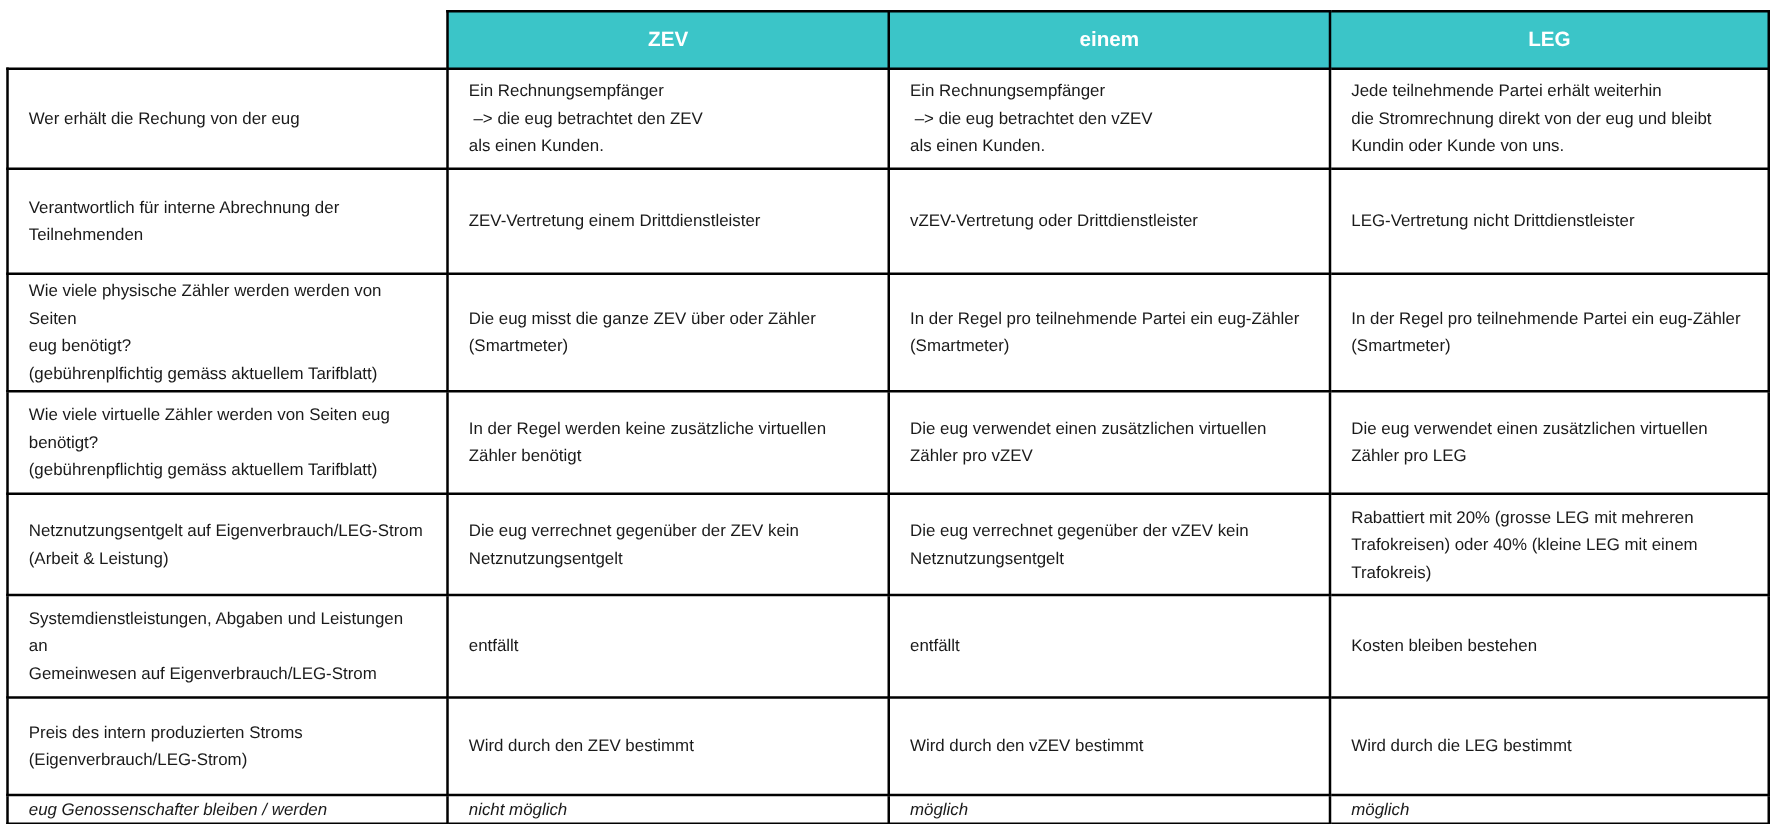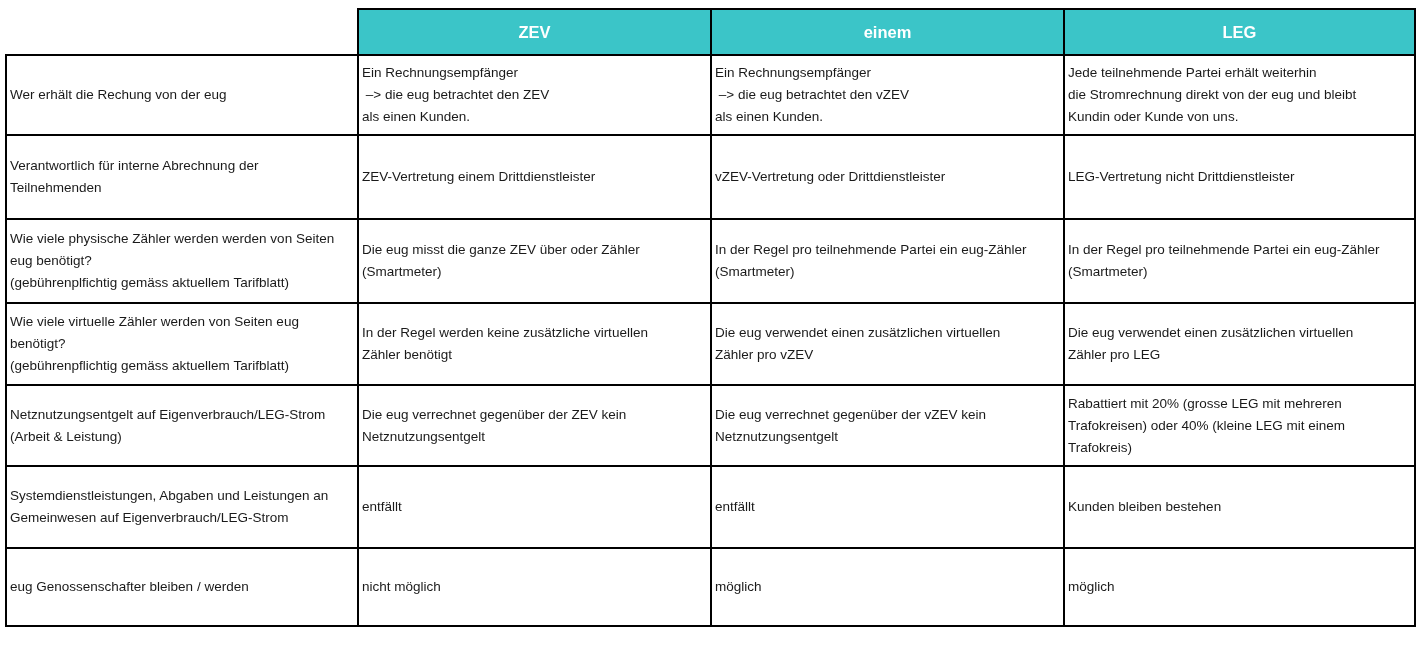--- a/index.html
+++ b/index.html
@@ -39,21 +39,21 @@
   }
   th.corner {
     background: #ffffff;
     border: none;
   }
   td {
     border: 2px solid #000000;
     vertical-align: middle;
     font-size: 13.5px;
     line-height: 22px;
-    padding: 2px 3px;
+    padding: 2px 16px;
     white-space: pre-wrap;
     overflow: hidden;
   }
   td.row-label { }
   tbody tr:nth-child(1) td { height: 80px; }
   tbody tr:nth-child(2) td { height: 84px; }
   tbody tr:nth-child(3) td { height: 84px; }
   tbody tr:nth-child(4) td { height: 82px; }
   tbody tr:nth-child(5) td { height: 81px; }
   tbody tr:nth-child(6) td { height: 82px; }
@@ -130,21 +130,28 @@
 Netznutzungsentgelt</td>
         <td>Rabattiert mit 20% (grosse LEG mit mehreren
 Trafokreisen) oder 40% (kleine LEG mit einem
 Trafokreis)</td>
       </tr>
       <tr>
         <td class="row-label">Systemdienstleistungen, Abgaben und Leistungen an
 Gemeinwesen auf Eigenverbrauch/LEG-Strom</td>
         <td>entfällt</td>
         <td>entfällt</td>
-        <td>Kunden bleiben bestehen</td>
+        <td>Kosten bleiben bestehen</td>
+      </tr>
+      <tr>
+        <td class="row-label">Preis des intern produzierten Stroms
+(Eigenverbrauch/LEG-Strom)</td>
+        <td>Wird durch den ZEV bestimmt</td>
+        <td>Wird durch den vZEV bestimmt</td>
+        <td>Wird durch die LEG bestimmt</td>
       </tr>
       <tr>
         <td class="row-label">eug Genossenschafter bleiben / werden</td>
         <td>nicht möglich</td>
         <td>möglich</td>
         <td>möglich</td>
       </tr>
     </tbody>
   </table>
 </div>

